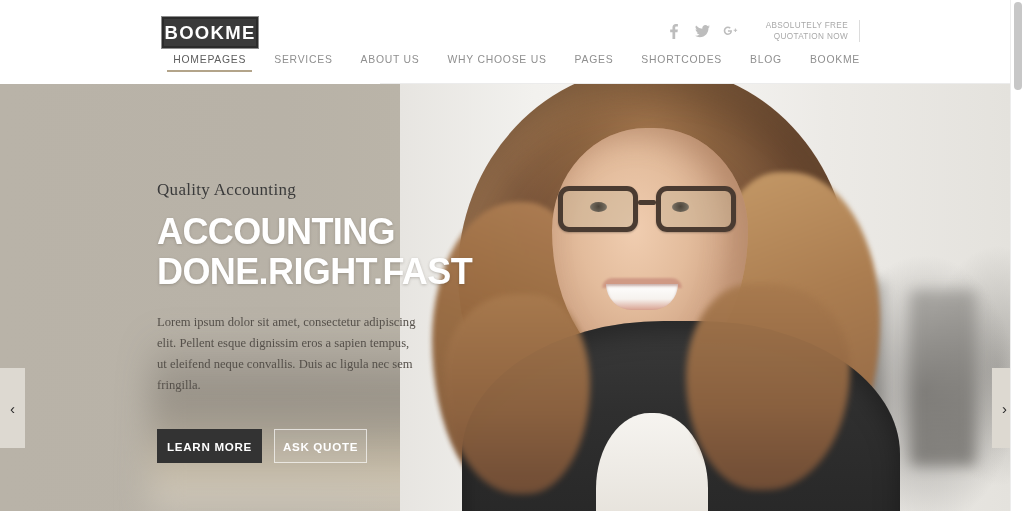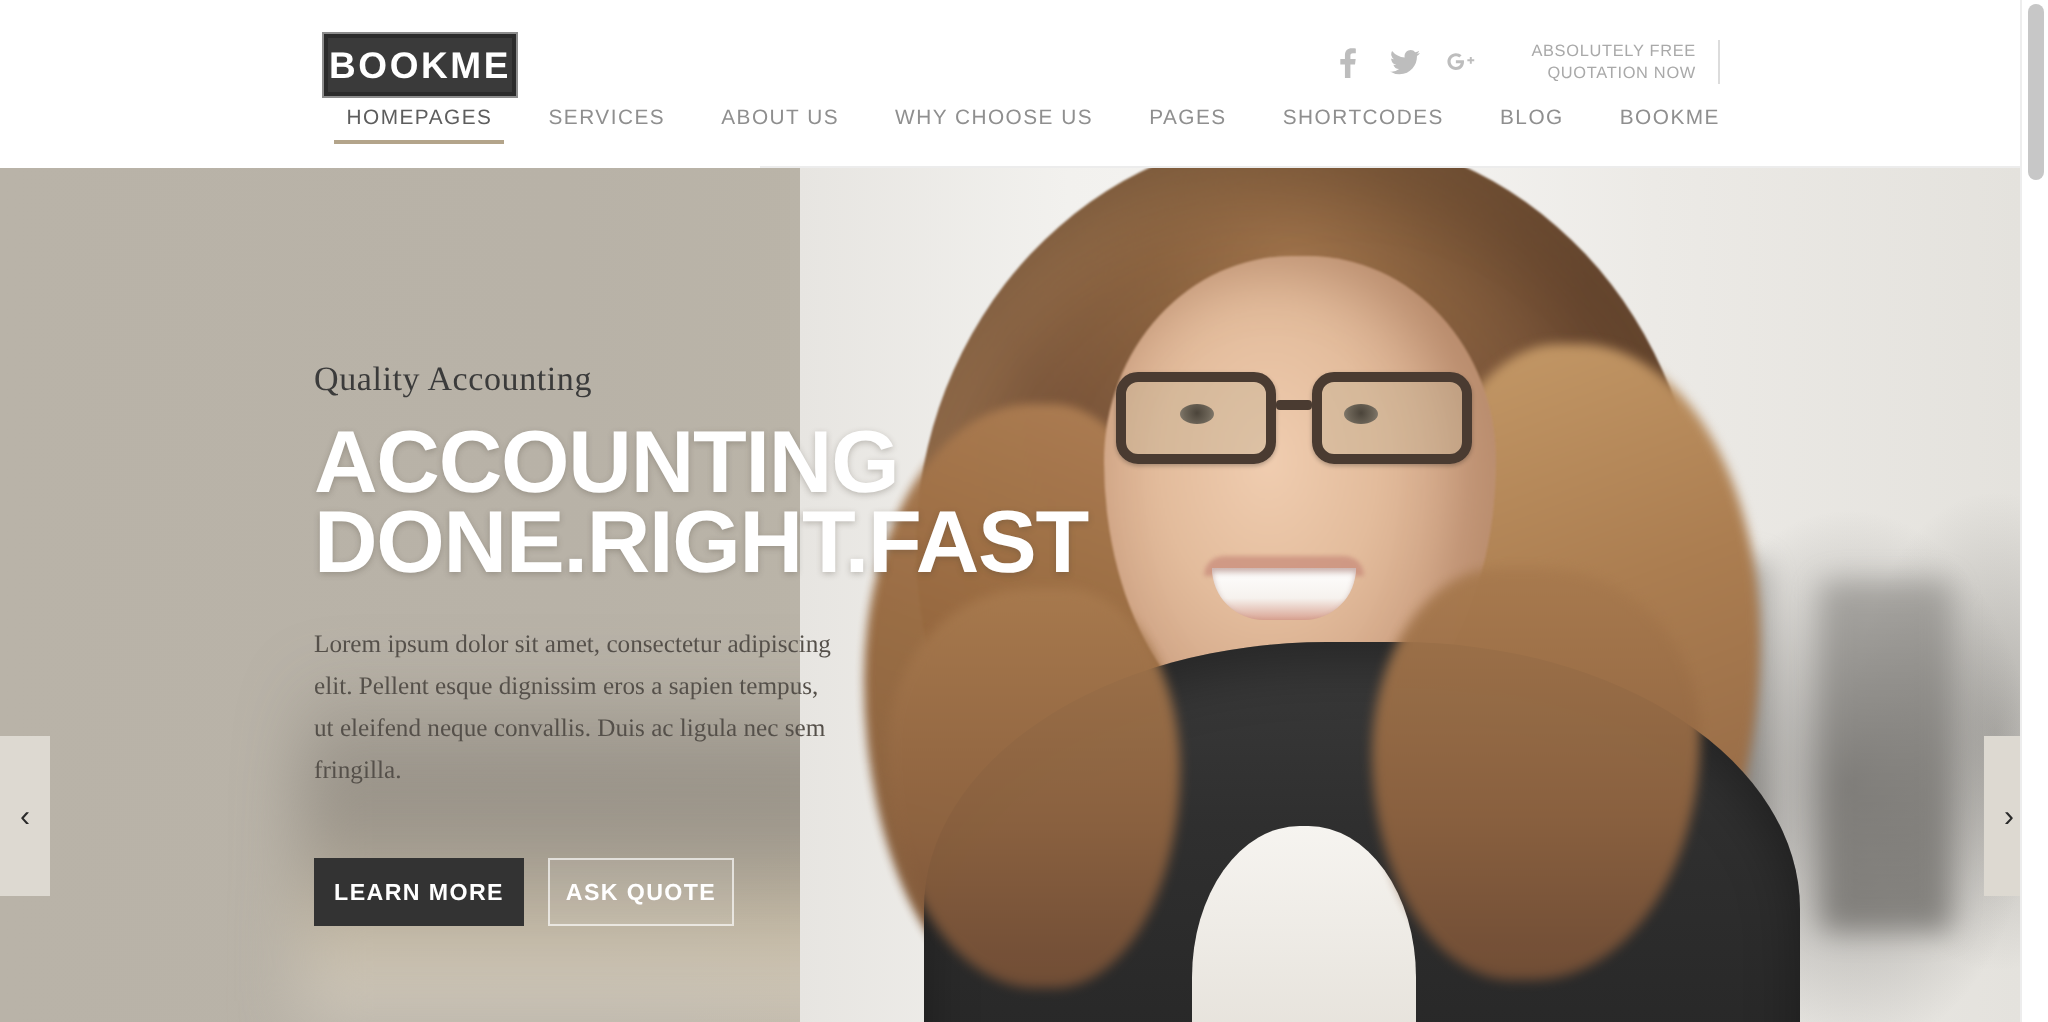--- a/index.html
+++ b/index.html
@@ -350,21 +350,21 @@
     z-index: 20;
   }
   .eyebrow {
     font-family: "Liberation Serif", serif;
     font-size: 17px;
     color: #3b3b3b;
     letter-spacing: 0.3px;
     margin-bottom: 12px;
   }
   .headline {
-    font-size: 44px;
+    font-size: 36px;
     font-weight: bold;
     color: #ffffff;
     line-height: 40px;
     letter-spacing: -0.6px;
     text-shadow: 0 1px 3px rgba(70,62,52,0.28);
     white-space: pre-line;
     margin-bottom: 20px;
   }
   .hero-para {
     font-family: "Liberation Serif", serif;

